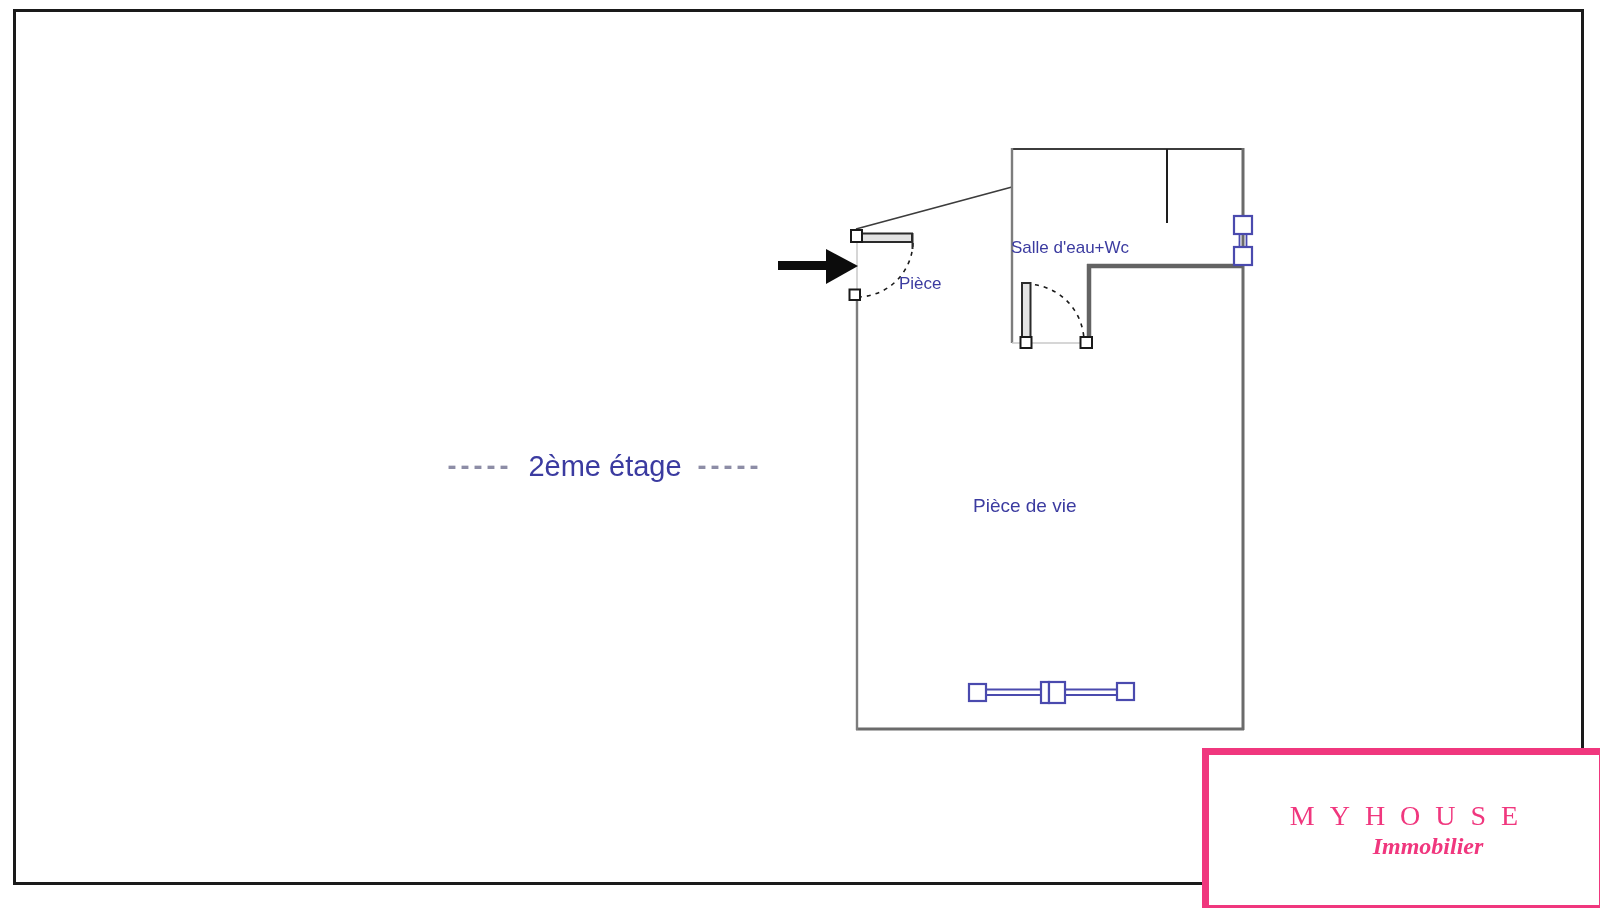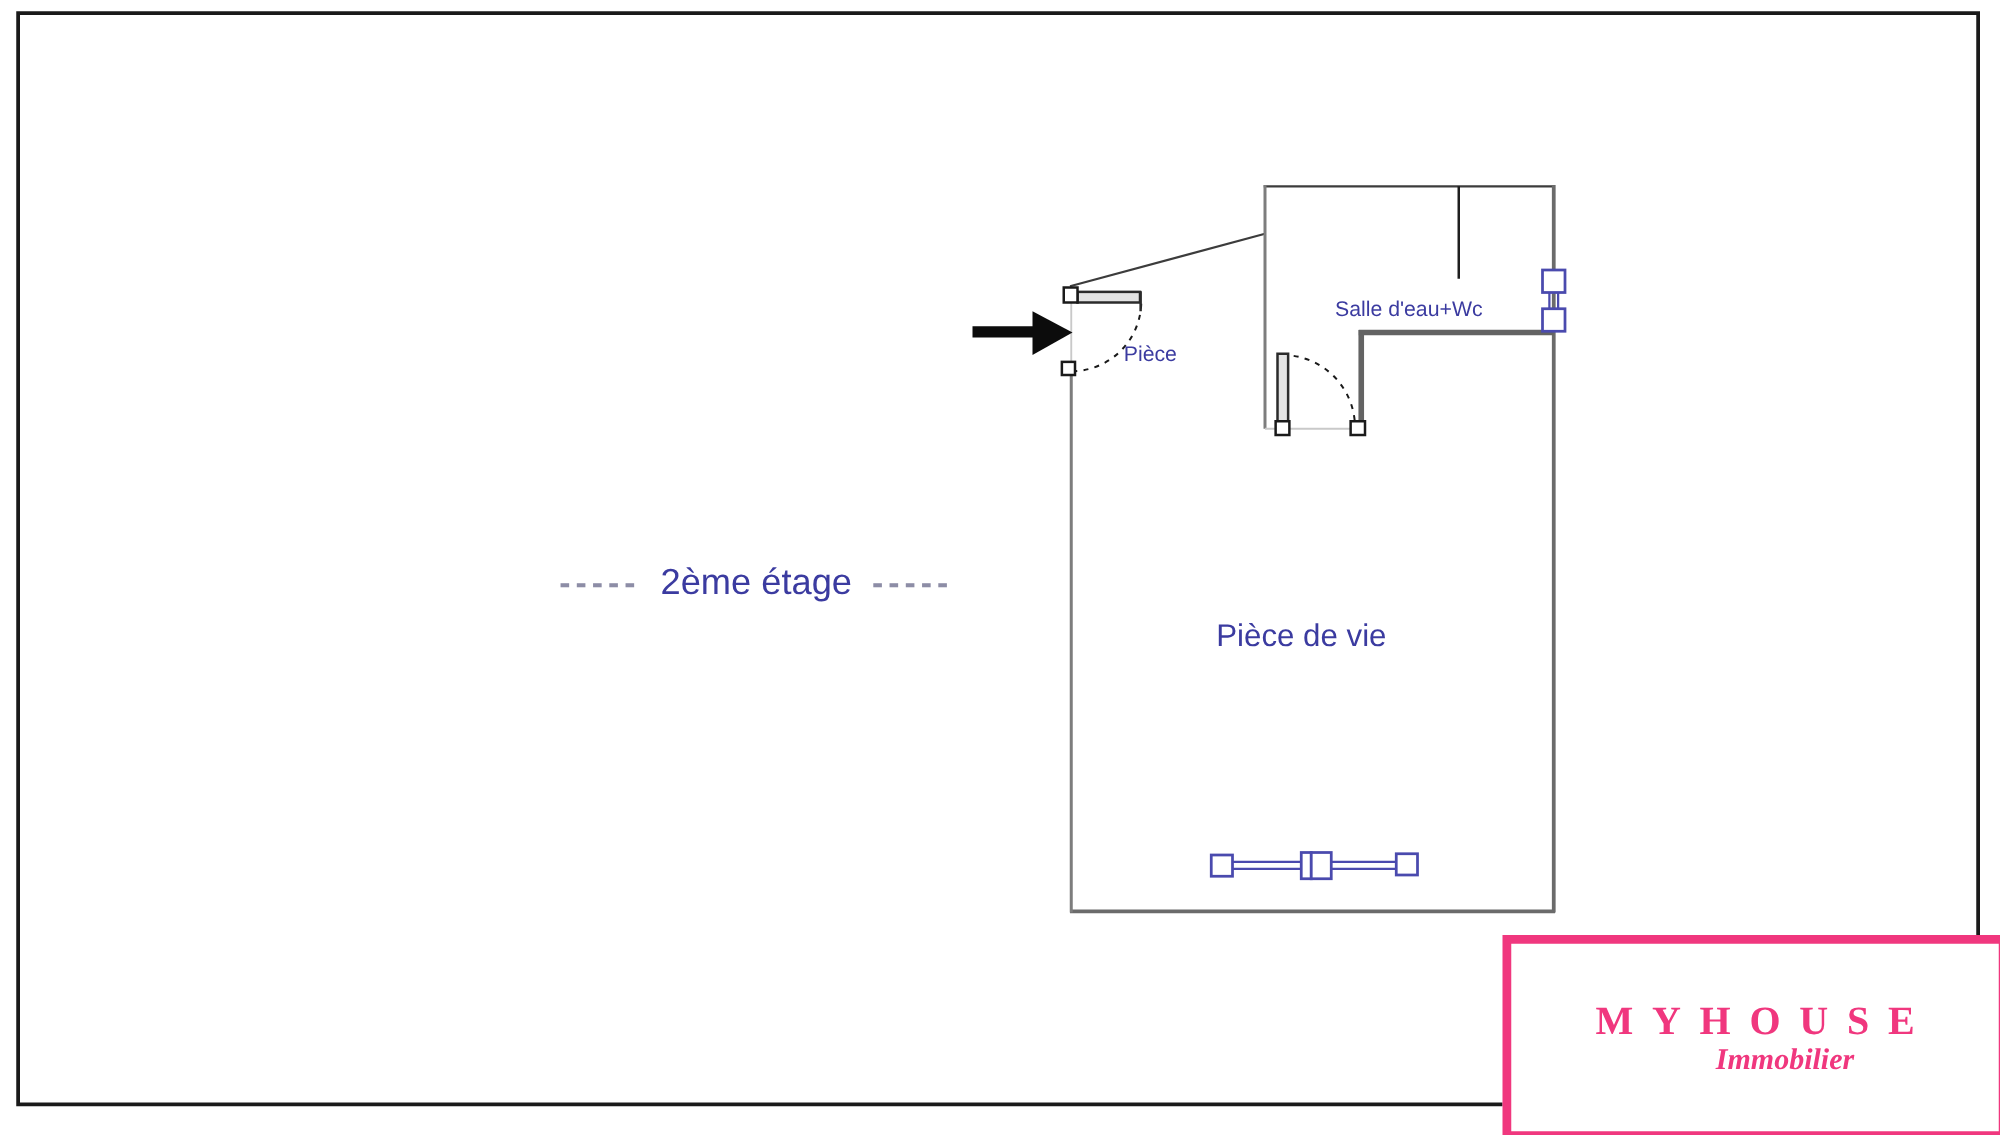--- a/index.html
+++ b/index.html
@@ -34,43 +34,43 @@
   .leaf-edge {stroke:#2b2b2b;stroke-width:2;}
   .hinge     {fill:#ffffff;stroke:#1a1a1a;stroke-width:2;}
   .fix       {stroke:var(--fixture-blue);stroke-width:1.8;}
   .fixbox    {fill:#ffffff;stroke:var(--fixture-blue);stroke-width:2.2;}
   .arrow     {fill:#0c0c0c;stroke:none;}
 
   
   .room-label{
     position:absolute;color:var(--label-blue);white-space:nowrap;
   }
-  .lbl-salle {left:1068px;top:238px;font-size:17px;}
+  .lbl-salle {left:1011px;top:238px;font-size:17px;}
   .lbl-entree{left:899px;top:274px;font-size:17px;}
-  .lbl-piece {left:973px;top:495px;font-size:25px;text-align:center;}
+  .lbl-piece {left:973px;top:495px;font-size:19px;text-align:center;}
 
   .floor-label{
     position:absolute;left:430px;top:450px;width:350px;
     display:flex;align-items:center;justify-content:center;gap:16px;
     font-size:29px;color:var(--label-blue);white-space:nowrap;
   }
   .floor-label .dashes{
     color:var(--dash-gray);letter-spacing:4px;font-size:27px;font-weight:bold;
   }
 
   
   .brand-box{
     position:absolute;left:1202px;top:748px;width:404px;height:164px;
     border:7px solid var(--accent-pink);box-sizing:border-box;background:#ffffff;
     display:flex;flex-direction:column;align-items:center;justify-content:center;
     z-index:5;
   }
   .brand-name{
     font-family:"Liberation Serif","DejaVu Serif",serif;
-    font-weight:bold;font-size:32px;letter-spacing:15px;padding-left:15px;
+    font-weight:normal;font-size:28px;letter-spacing:15px;padding-left:15px;
     color:var(--accent-pink);line-height:1;
   }
   .brand-tagline{
     font-family:"Liberation Serif","DejaVu Serif",serif;
     font-weight:bold;font-style:italic;font-size:24px;margin-top:4px;
     color:var(--accent-pink);line-height:1;margin-left:48px;
   }
 </style>
 </head>
 <body>

